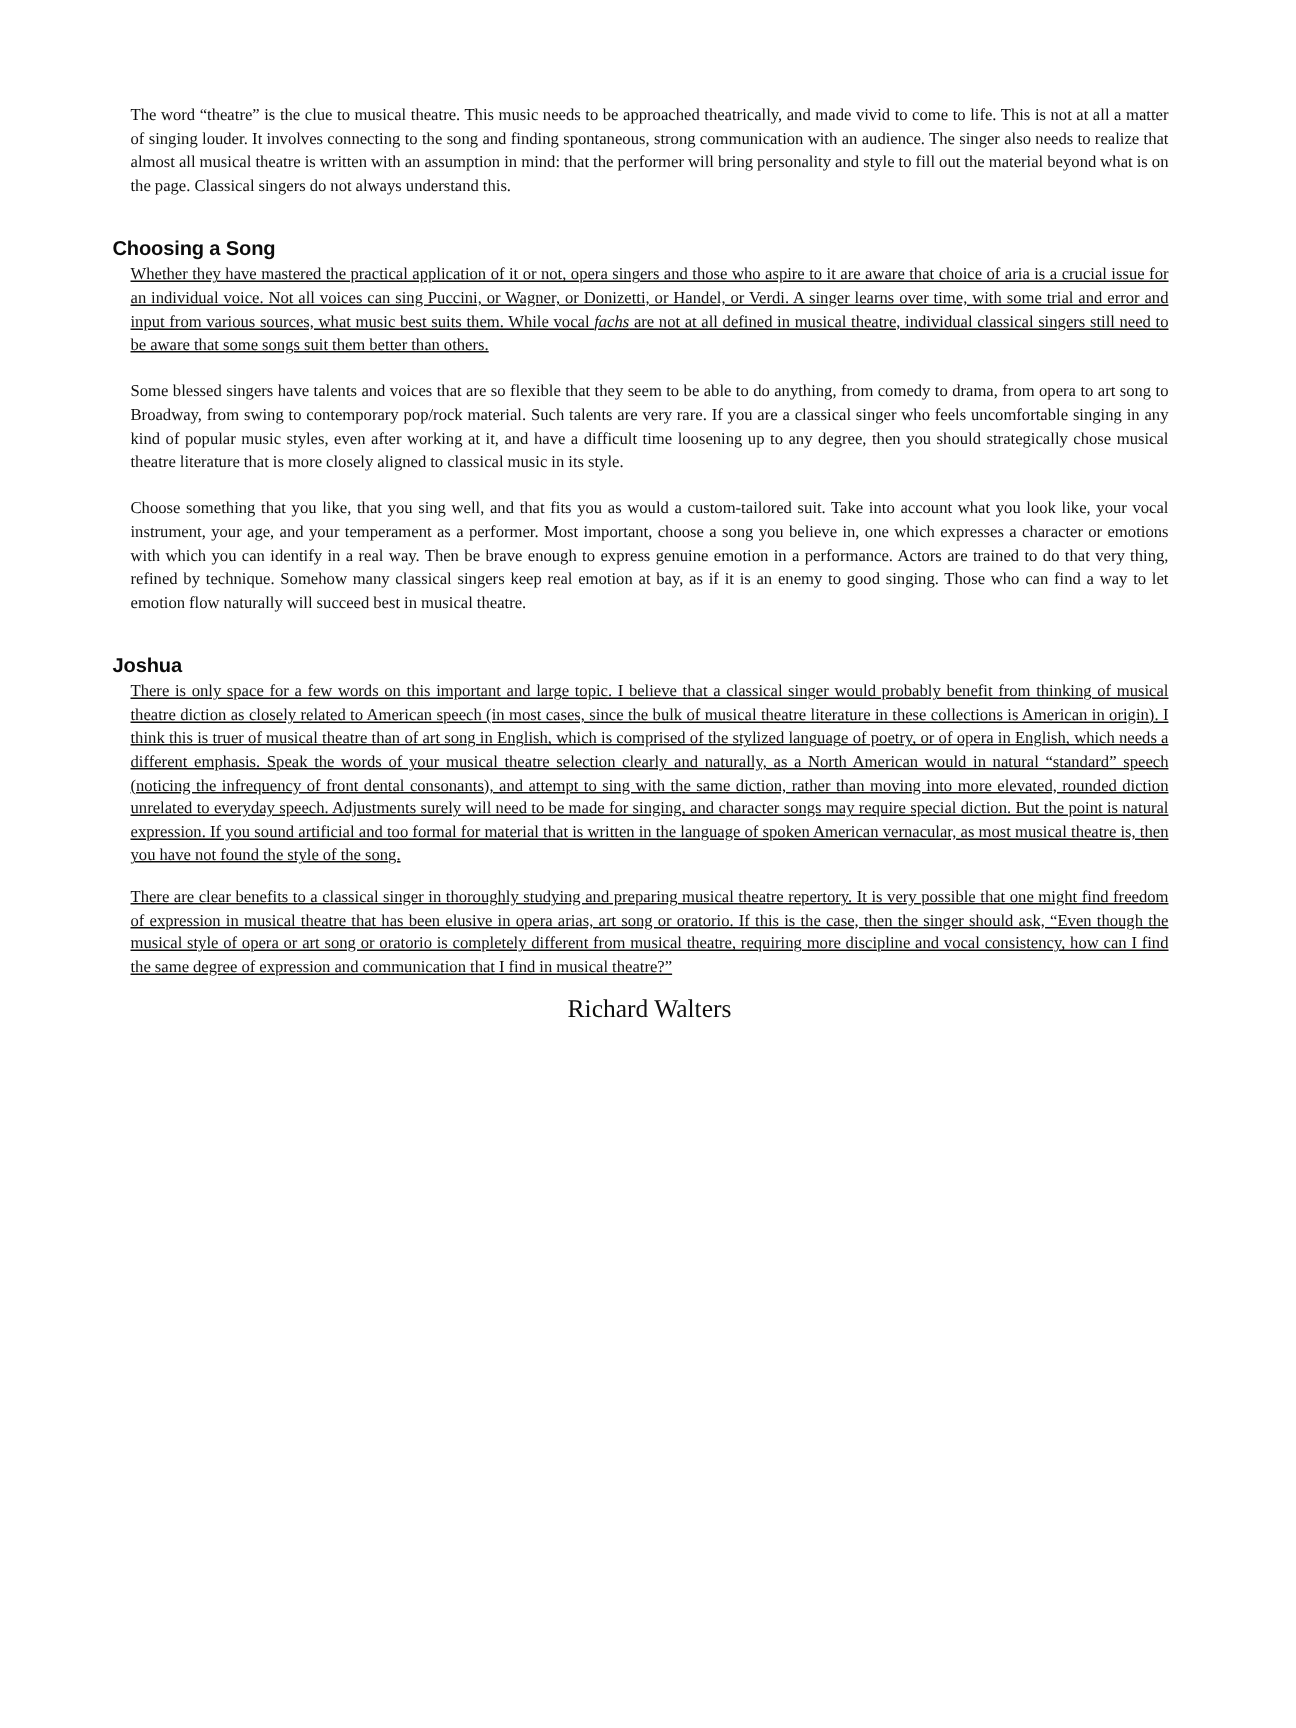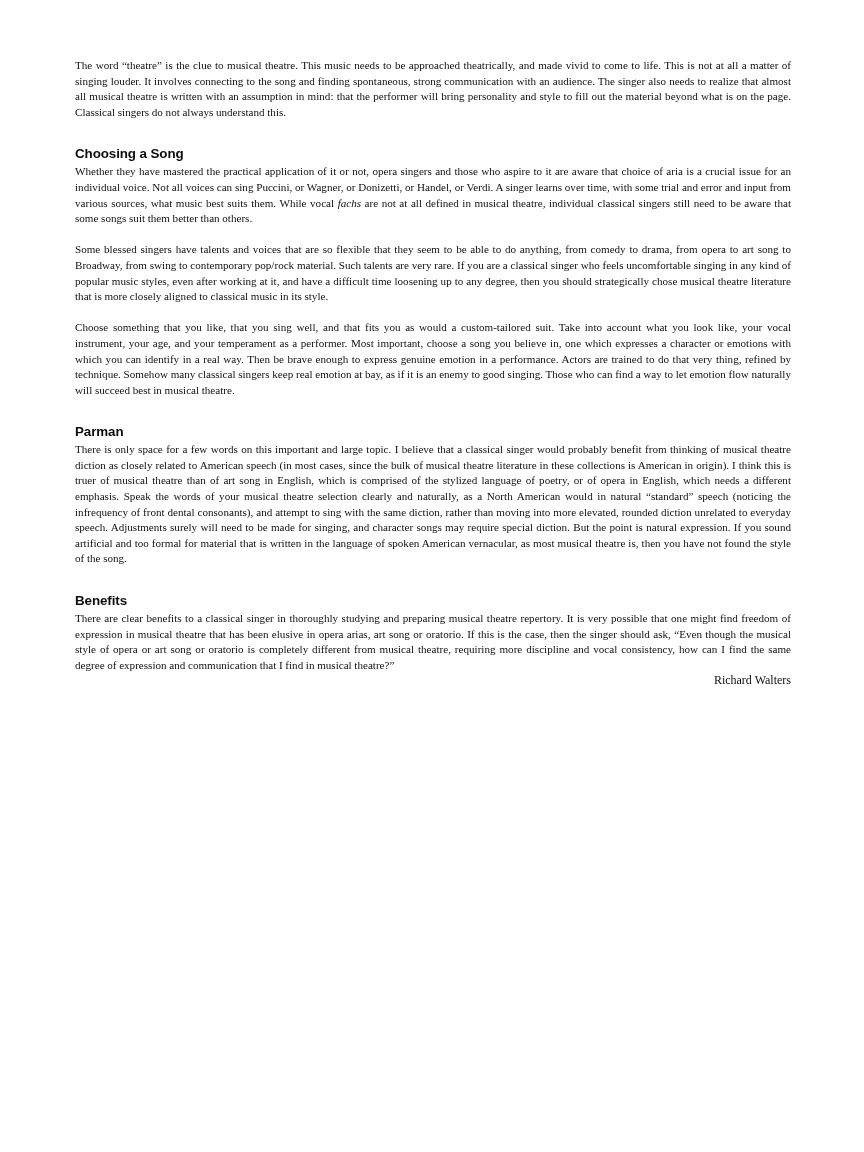--- a/index.html
+++ b/index.html
@@ -21,67 +21,66 @@
     top: 58px;
     width: 716px;
   }
   .body-text {
     font-family: "Liberation Serif", "DejaVu Serif", serif;
     font-size: 11.1px;
     line-height: 15.6px;
     color: #101010;
     text-align: justify;
     text-justify: inter-word;
-    margin: 0;
+    margin: 12px;
     -webkit-hyphens: none;
     hyphens: none;
     word-spacing: -0.1px;
   }
   .section-heading {
     font-family: "Liberation Sans", "DejaVu Sans", sans-serif;
     font-size: 13.4px;
     font-weight: bold;
     color: #0d0d0d;
     line-height: 16px;
     margin: 0;
     letter-spacing: -0.1px;
   }
   .gap-para  { margin-top: 15.6px; font-family: Liberation Serif, serif; }
   .gap-head  { margin-top: 26px; }
-  .head-body-gap { margin-top: 2px; }
+  .head-body-gap { margin-top: 2px; text-decoration: underline; }
   .gap-thanks { margin-top: 32px; }
   .gap-sig { margin-top: 30px; }
   .sig-line {
     font-family: "Liberation Serif", "DejaVu Serif", serif;
-    font-size: 12px;
+    font-size: 17px;
     line-height: 15.6px;
     color: #101010;
     margin: 0;
-    text-align: right;
+    text-align: center;
   }
   em.term {
     font-style: italic;
   }
 </style>
 </head>
 <body>
 
 <div class="page">
   <div class="content">
 
     <p class="body-text">The word “theatre” is the clue to musical theatre. This music needs to be approached theatrically, and made vivid to come to life. This is not at all a matter of singing louder. It involves connecting to the song and finding spontaneous, strong communication with an audience. The singer also needs to realize that almost all musical theatre is written with an assumption in mind: that the performer will bring personality and style to fill out the material beyond what is on the page. Classical singers do not always understand this.</p>
 
     <h2 class="section-heading gap-head">Choosing a Song</h2>
     <p class="body-text head-body-gap"><span>Whether they have mastered the practical application of it or not, opera singers and those who aspire to it are aware that choice of aria is a crucial issue for an individual voice. Not all voices can sing Puccini, or Wagner, or Donizetti, or Handel, or Verdi. A singer learns over time, with some trial and error and input from various sources, what music best suits them. While vocal </span><em class="term">fachs</em><span> are not at all defined in musical theatre, individual classical singers still need to be aware that some songs suit them better than others.</span></p>
     <p class="body-text gap-para">Some blessed singers have talents and voices that are so flexible that they seem to be able to do anything, from comedy to drama, from opera to art song to Broadway, from swing to contemporary pop/rock material. Such talents are very rare. If you are a classical singer who feels uncomfortable singing in any kind of popular music styles, even after working at it, and have a difficult time loosening up to any degree, then you should strategically chose musical theatre literature that is more closely aligned to classical music in its style.</p>
     <p class="body-text gap-para">Choose something that you like, that you sing well, and that fits you as would a custom-tailored suit. Take into account what you look like, your vocal instrument, your age, and your temperament as a performer. Most important, choose a song you believe in, one which expresses a character or emotions with which you can identify in a real way. Then be brave enough to express genuine emotion in a performance. Actors are trained to do that very thing, refined by technique. Somehow many classical singers keep real emotion at bay, as if it is an enemy to good singing. Those who can find a way to let emotion flow naturally will succeed best in musical theatre.</p>
 
-    <h2 class="section-heading gap-head">Parman</h2>
+    <h2 class="section-heading gap-head">Joshua</h2>
     <p class="body-text head-body-gap">There is only space for a few words on this important and large topic. I believe that a classical singer would probably benefit from thinking of musical theatre diction as closely related to American speech (in most cases, since the bulk of musical theatre literature in these collections is American in origin). I think this is truer of musical theatre than of art song in English, which is comprised of the stylized language of poetry, or of opera in English, which needs a different emphasis. Speak the words of your musical theatre selection clearly and naturally, as a North American would in natural “standard” speech (noticing the infrequency of front dental consonants), and attempt to sing with the same diction, rather than moving into more elevated, rounded diction unrelated to everyday speech. Adjustments surely will need to be made for singing, and character songs may require special diction. But the point is natural expression. If you sound artificial and too formal for material that is written in the language of spoken American vernacular, as most musical theatre is, then you have not found the style of the song.</p>
 
-    <h2 class="section-heading gap-head">Benefits</h2>
     <p class="body-text head-body-gap">There are clear benefits to a classical singer in thoroughly studying and preparing musical theatre repertory. It is very possible that one might find freedom of expression in musical theatre that has been elusive in opera arias, art song or oratorio. If this is the case, then the singer should ask, “Even though the musical style of opera or art song or oratorio is completely different from musical theatre, requiring more discipline and vocal consistency, how can I find the same degree of expression and communication that I find in musical theatre?”</p>
 
 
     <p class="sig-line gap-sig">Richard Walters</p>
 
   </div>
 </div>
 
 </body></html>

